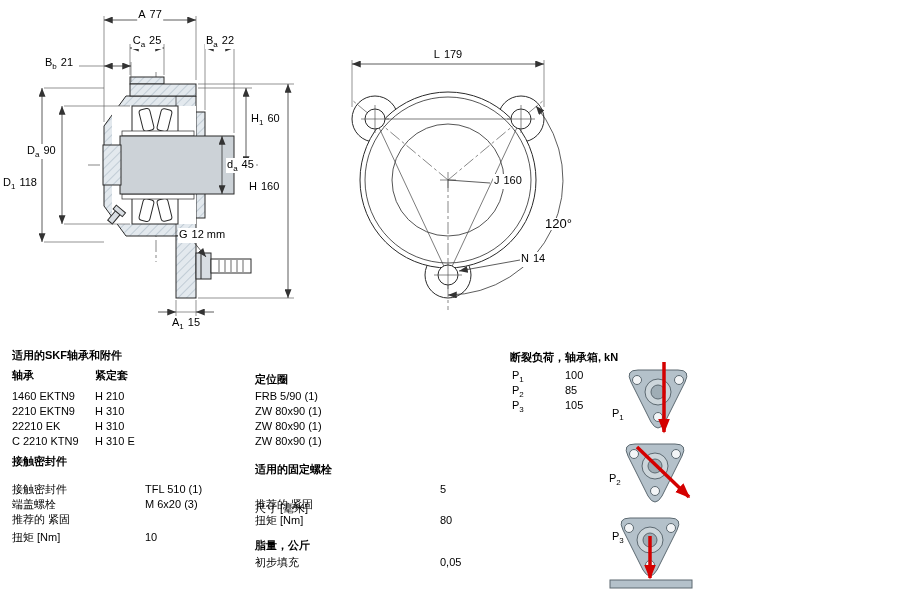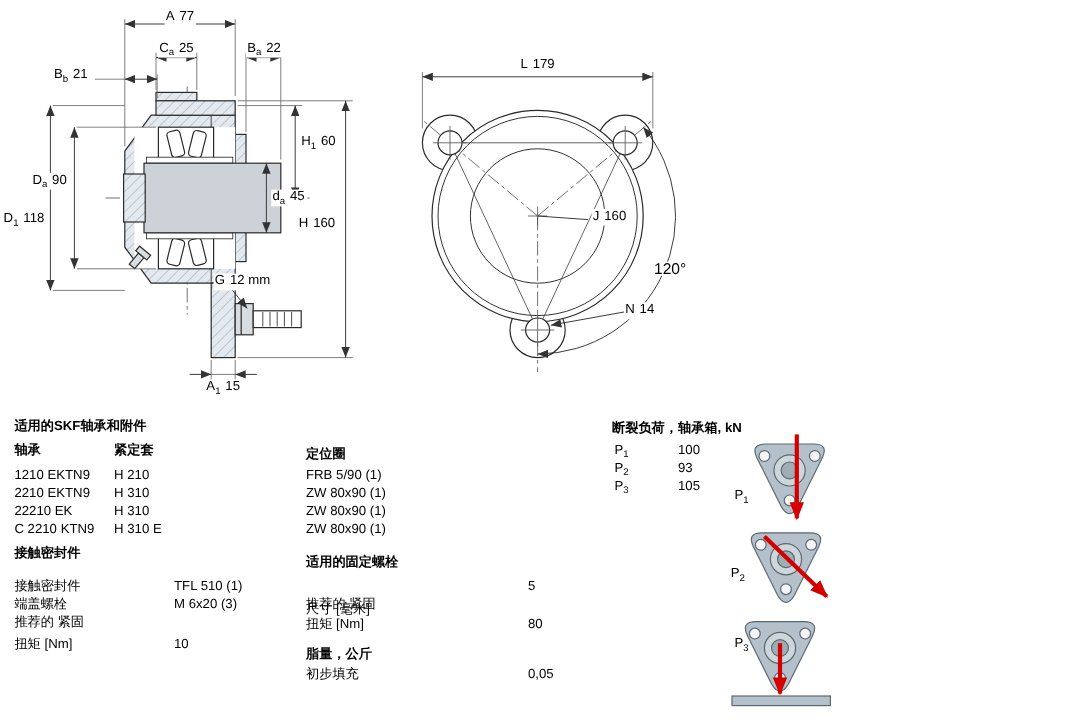--- a/index.html
+++ b/index.html
@@ -219,21 +219,21 @@
   <div class="dim c" style="left:448px;top:48px"><span>L</span><sub></sub><span class="v">179</span></div>
   <div class="dim" style="left:493px;top:174px"><span>J</span><sub></sub><span class="v">160</span></div>
   <div class="dim dim-lg" style="left:544px;top:218px">120°</div>
   <div class="dim" style="left:520px;top:252px"><span>N</span><sub></sub><span class="v">14</span></div>
 
   <div class="txt bold" style="left:12px;top:349px">适用的SKF轴承和附件</div>
   <div class="txt bold" style="left:12px;top:369px">轴承</div>
   <div class="txt bold" style="left:95px;top:369px">紧定套</div>
   <div class="txt bold" style="left:255px;top:373px">定位圈</div>
 
-  <div class="txt" style="left:12px;top:390px">1210 EKTN9</div>
+  <div class="txt" style="left:12px;top:390px">1460 EKTN9</div>
   <div class="txt" style="left:95px;top:390px">H 210</div>
   <div class="txt" style="left:255px;top:390px">FRB 5/90  (1)</div>
   <div class="txt" style="left:12px;top:405px">2210 EKTN9</div>
   <div class="txt" style="left:95px;top:405px">H 310</div>
   <div class="txt" style="left:255px;top:405px">ZW 80x90  (1)</div>
   <div class="txt" style="left:12px;top:420px">22210 EK</div>
   <div class="txt" style="left:95px;top:420px">H 310</div>
   <div class="txt" style="left:255px;top:420px">ZW 80x90  (1)</div>
   <div class="txt" style="left:12px;top:435px">C 2210 KTN9</div>
   <div class="txt" style="left:95px;top:435px">H 310 E</div>
@@ -256,21 +256,21 @@
   <div class="txt" style="left:440px;top:514px">80</div>
 
   <div class="txt bold" style="left:255px;top:539px">脂量，公斤</div>
   <div class="txt" style="left:255px;top:556px">初步填充</div>
   <div class="txt" style="left:440px;top:556px">0,05</div>
 
   <div class="txt bold" style="left:510px;top:351px">断裂负荷，轴承箱, kN</div>
   <div class="txt" style="left:512px;top:369px"><span>P</span><sub>1</sub></div>
   <div class="txt" style="left:565px;top:369px">100</div>
   <div class="txt" style="left:512px;top:384px"><span>P</span><sub>2</sub></div>
-  <div class="txt" style="left:565px;top:384px">93</div>
+  <div class="txt" style="left:565px;top:384px">85</div>
   <div class="txt" style="left:512px;top:399px"><span>P</span><sub>3</sub></div>
   <div class="txt" style="left:565px;top:399px">105</div>
 
   <div class="txt" style="left:612px;top:407px"><span>P</span><sub>1</sub></div>
   <div class="txt" style="left:609px;top:472px"><span>P</span><sub>2</sub></div>
   <div class="txt" style="left:612px;top:530px"><span>P</span><sub>3</sub></div>
 
 </div>
 
 </body></html>

